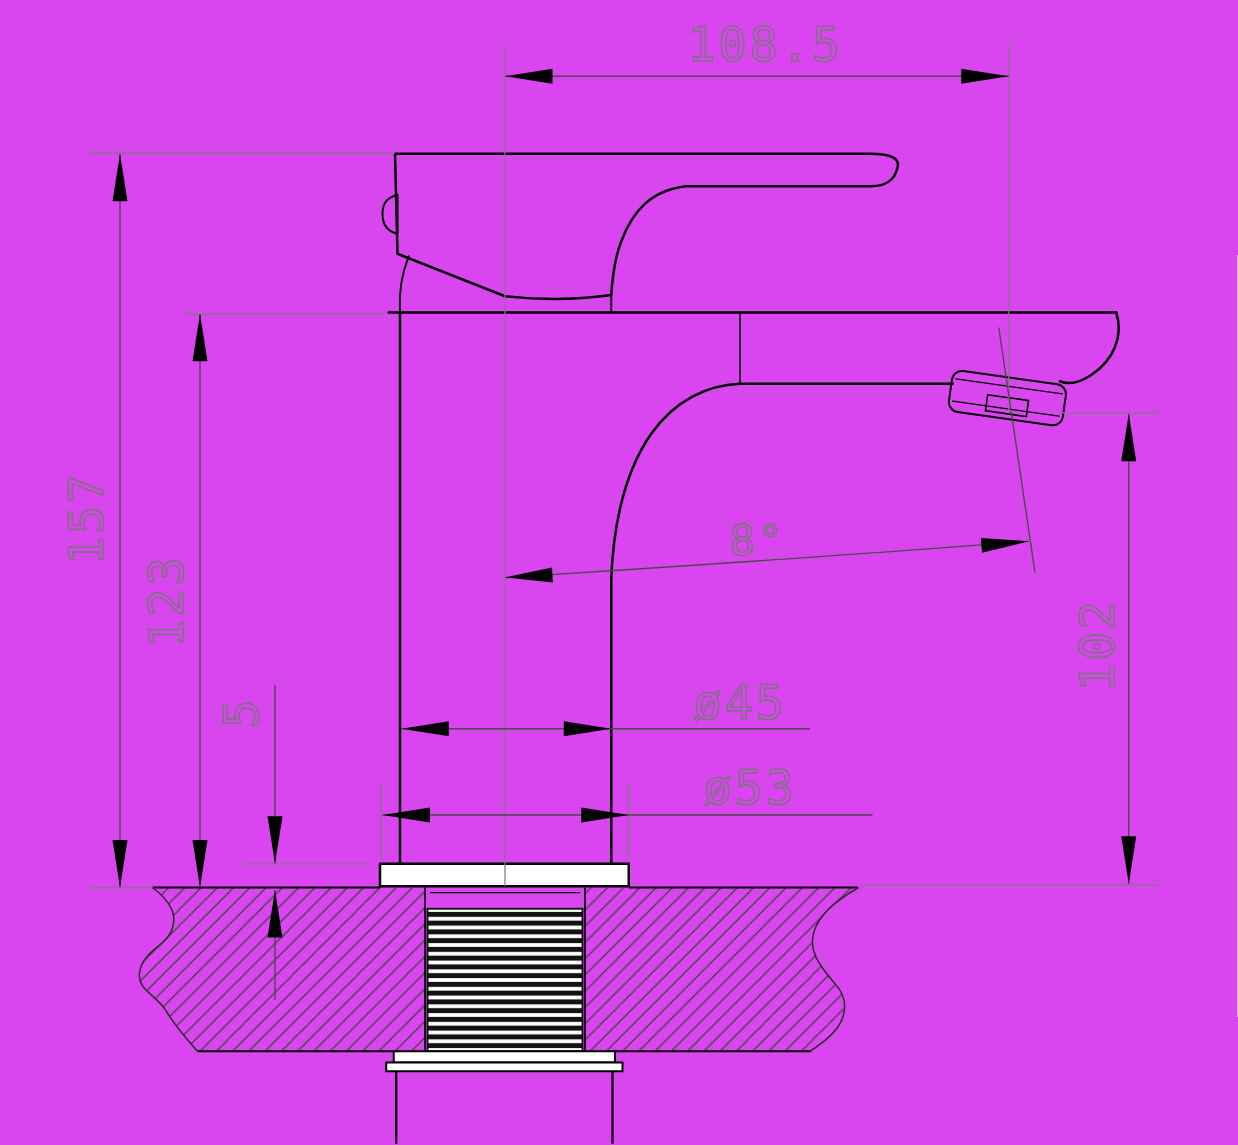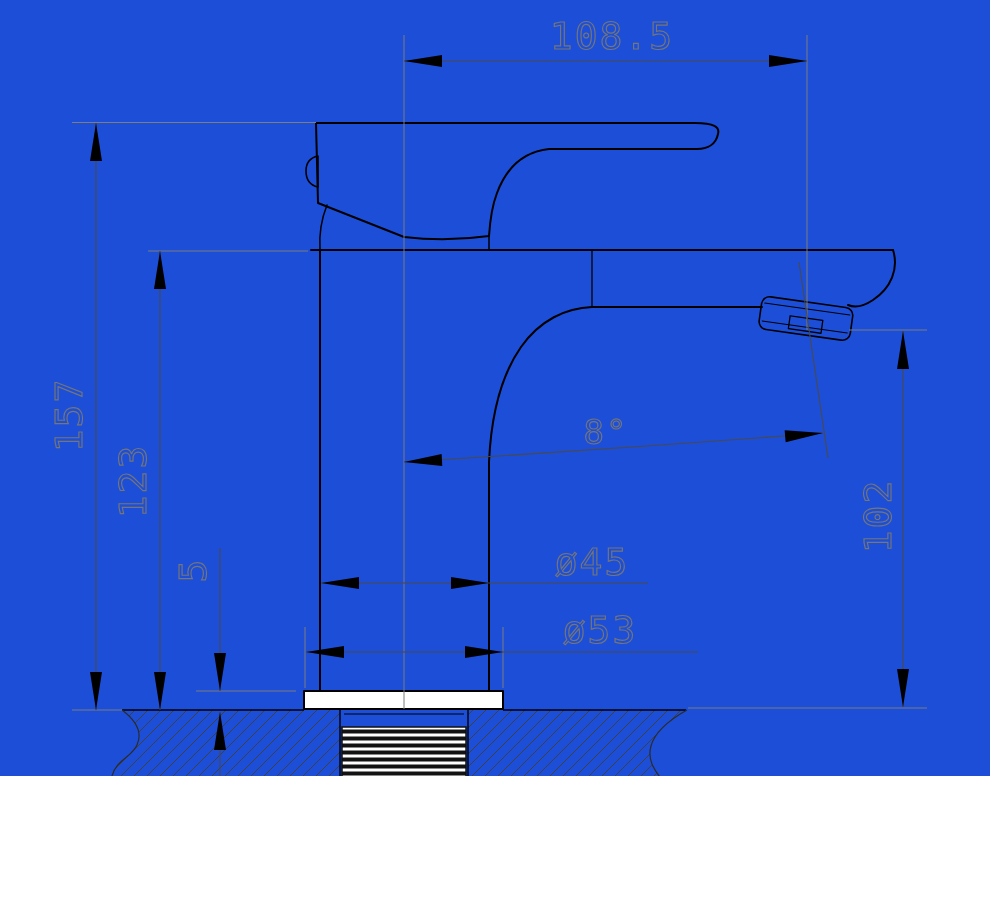--- a/index.html
+++ b/index.html
@@ -1,19 +1,19 @@
 <!DOCTYPE html>
 <html><head>
 <meta charset="utf-8">
 <style>
   html,body { margin:0; padding:0; background:#ffffff; }
   .canvas {
     position:relative;
-    width:990px; height:776px;
-    background:#1d4ed8;
+    width:990px; height:916px;
+    background:#d946ef;
     overflow:hidden;
     font-family:"DejaVu Sans Mono", monospace;
   }
   svg { position:absolute; left:0; top:0; }
   .dimtext {
     font-family:"DejaVu Sans Mono", monospace;
     font-size:38px;
     letter-spacing:2px;
     fill:none;
     stroke-width:1.15px;

